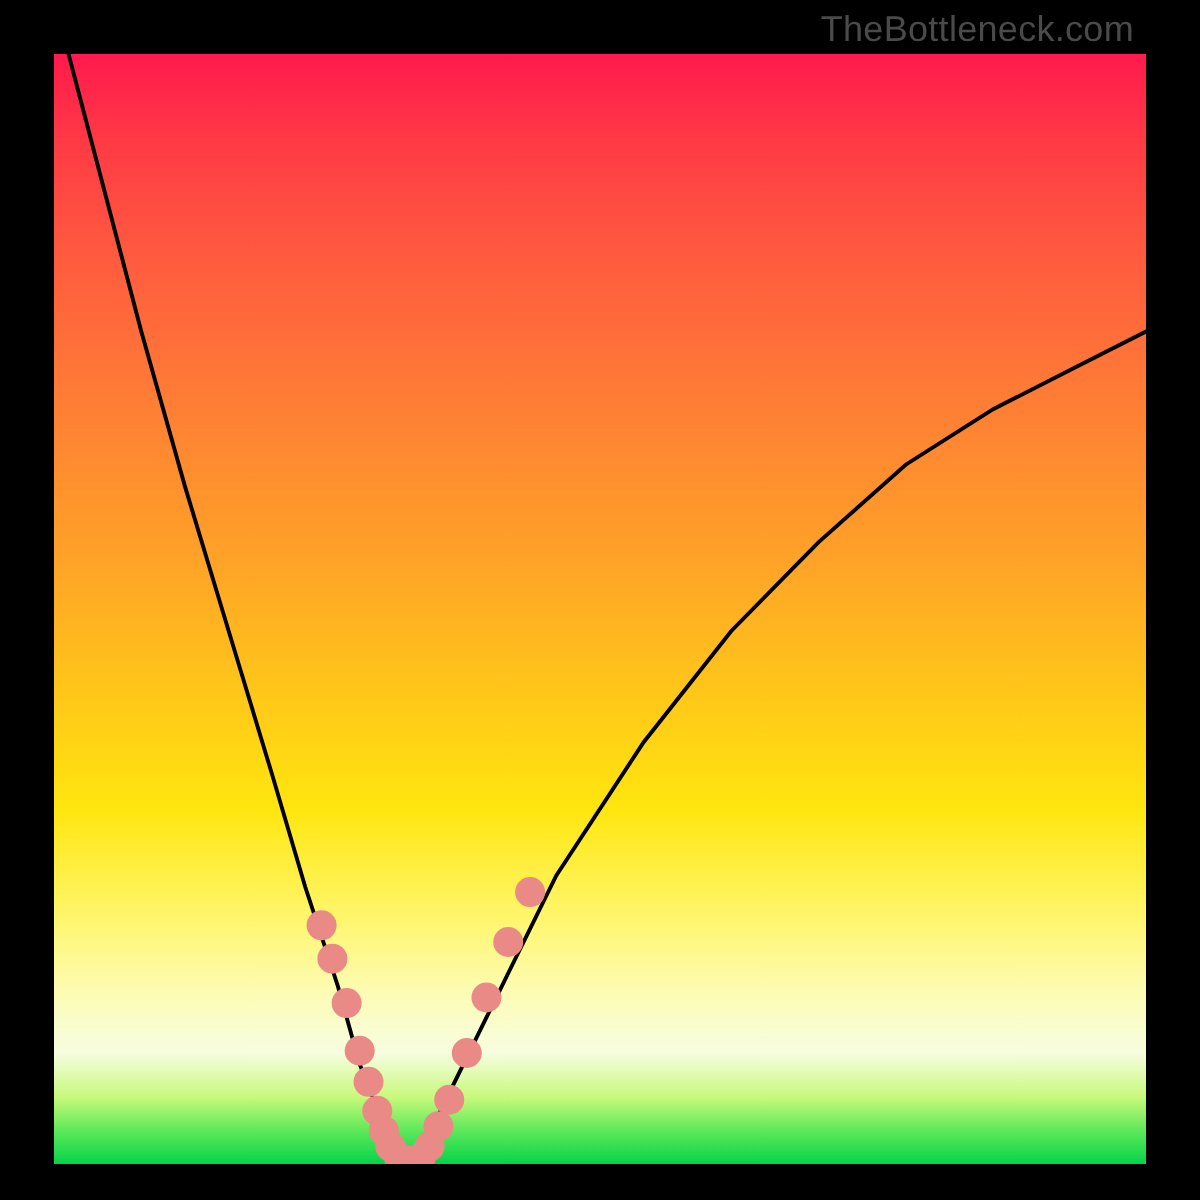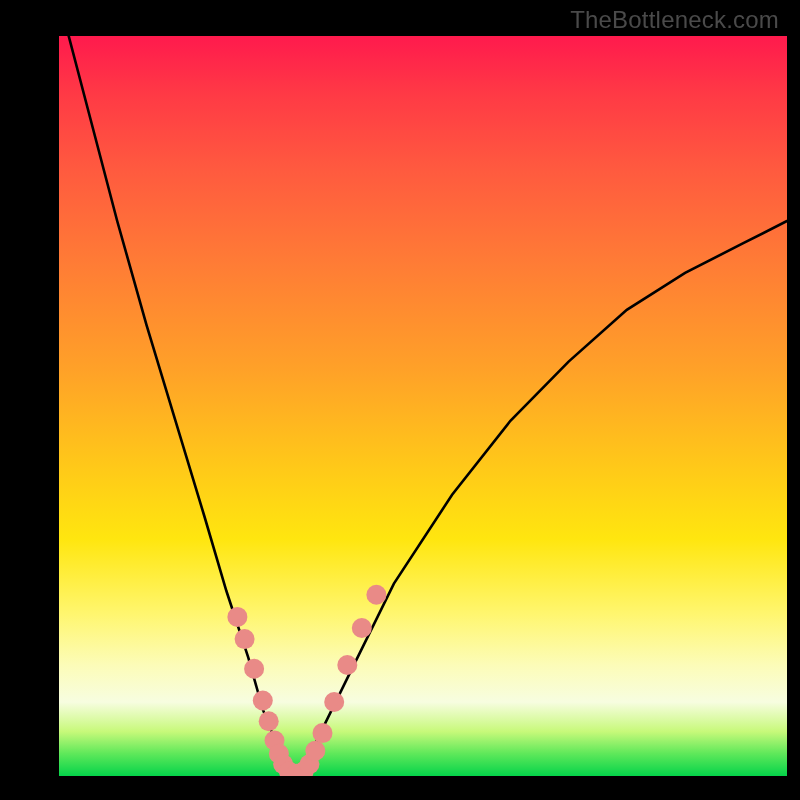--- a/index.html
+++ b/index.html
@@ -11,21 +11,20 @@
     background: #000;
     font-family: Arial, Helvetica, sans-serif;
   }
   .frame {
     position: absolute;
     top: 0;
     left: 0;
     width: 768px;
     height: 800px;
     background: #000;
-    margin-left: 23px;
   }
   .plot-area {
     position: absolute;
     
     top: 36px;
     left: 36px;
     width: 728px;   
     height: 740px;  
     
     background: linear-gradient(

